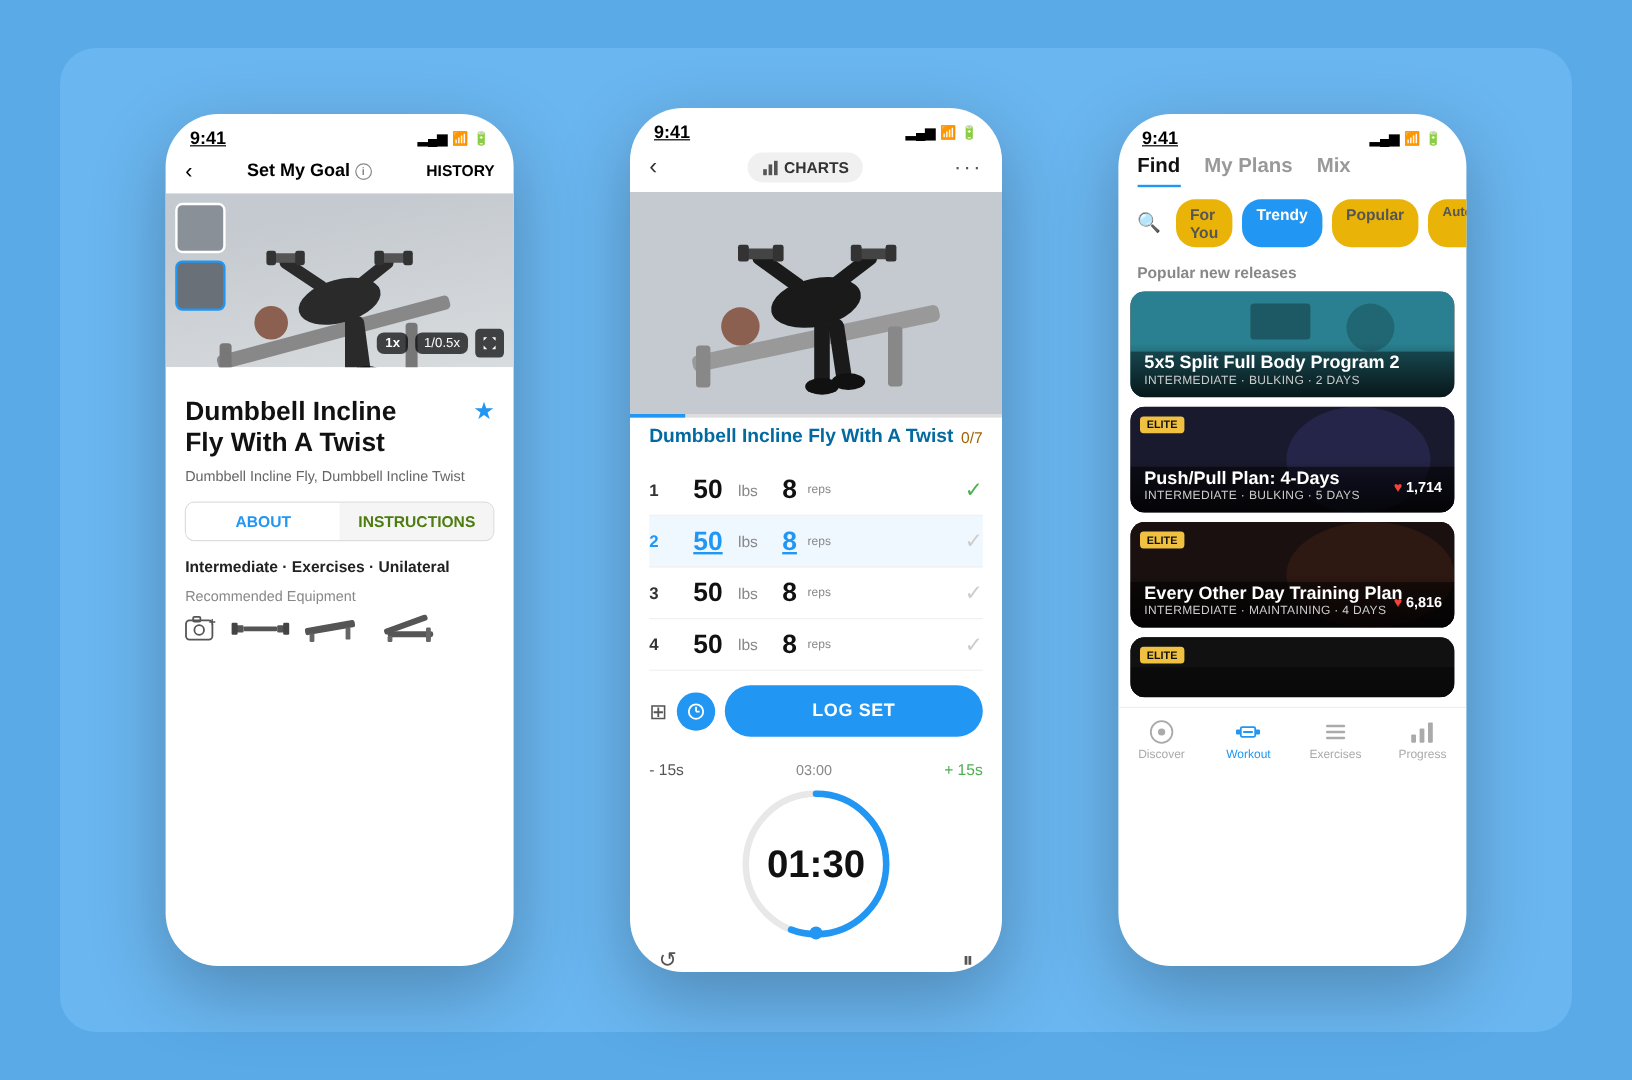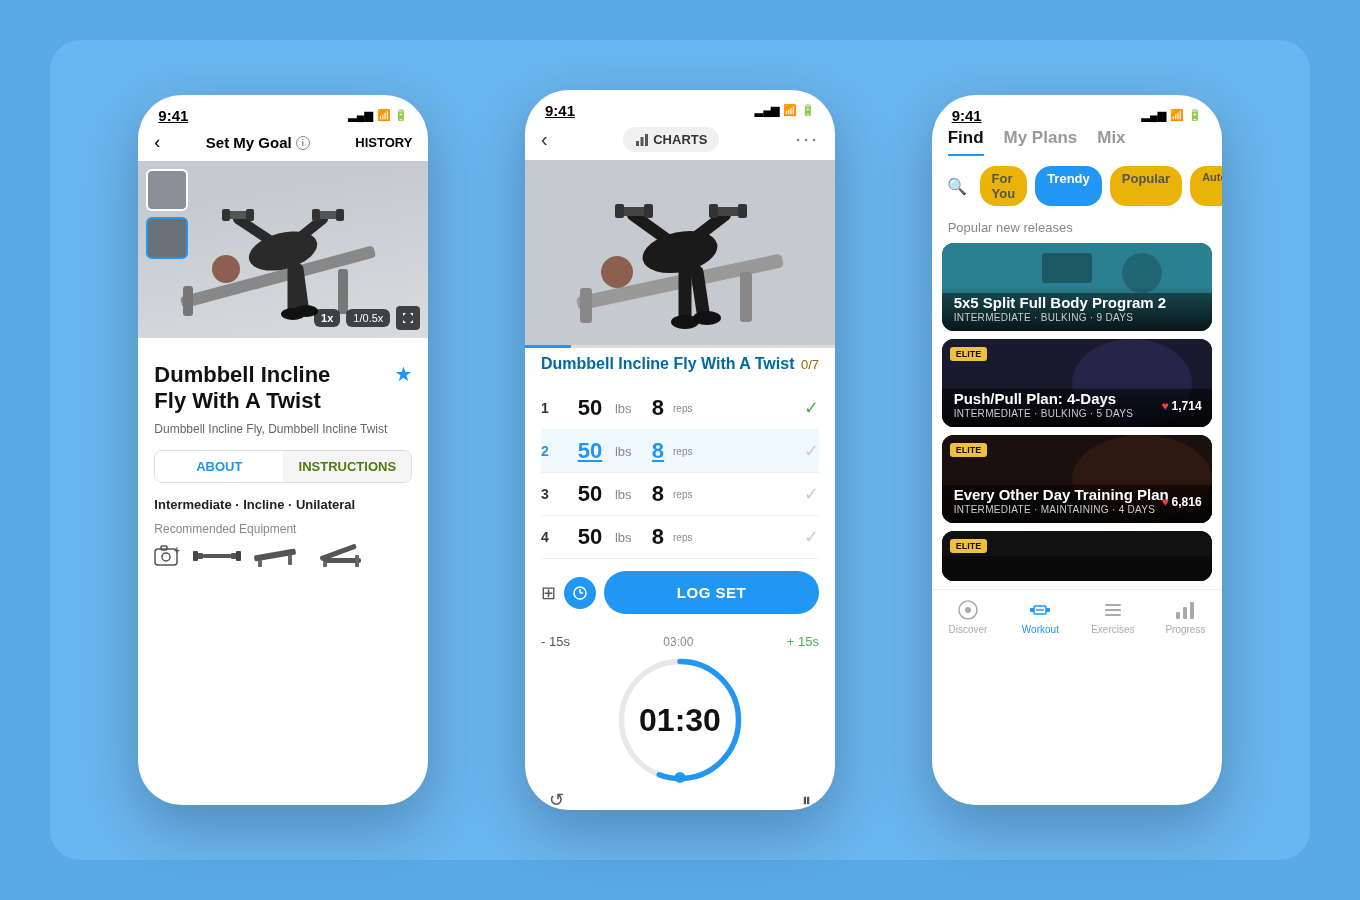--- a/index.html
+++ b/index.html
@@ -55,21 +55,21 @@
       align-items: center;
       padding: 4px 16px 8px;
     }
     .p1-back { font-size: 18px; color: #000; }
     .p1-title { font-size: 15px; font-weight: 600; display: flex; align-items: center; gap: 4px; }
     .p1-info { width: 14px; height: 14px; border-radius: 50%; border: 1.5px solid #888; display: flex; align-items: center; justify-content: center; font-size: 9px; color: #888; }
     .p1-history { font-size: 13px; font-weight: 600; color: #000; }
 
     .p1-hero {
       width: 100%;
-      height: 177px;
+      height: 145px;
       background: linear-gradient(135deg, #c8cdd4 0%, #e8eaec 100%);
       position: relative;
       overflow: hidden;
     }
 
     .p1-thumbnails {
       position: absolute;
       left: 8px;
       top: 8px;
       display: flex;
@@ -312,21 +312,21 @@
     .p3-filter-btn {
       font-size: 13px;
       font-weight: 600;
       padding: 5px 12px;
       border-radius: 16px;
       color: #555;
       background: #eab308;
     }
     .p3-filter-btn.active { background: #2196f3; color: #fff; }
 
-    .p3-section-label { font-size: 13px; color: #888; padding: 4px 16px 8px; font-weight: 400; }
+    .p3-section-label { font-size: 13px; color: #888; padding: 4px 16px 8px; font-weight: 700; }
 
     .p3-card {
       margin: 0 10px 8px;
       border-radius: 12px;
       overflow: hidden;
       position: relative;
       height: 88px;
       background: #333;
     }
     .p3-card-bg {
@@ -480,21 +480,21 @@
         </div>
         <span class="p1-star">★</span>
       </div>
       <div class="p1-subtitle">Dumbbell Incline Fly, Dumbbell Incline Twist</div>
 
       <div class="p1-tabs">
         <div class="p1-tab">ABOUT</div>
         <div class="p1-tab inactive">INSTRUCTIONS</div>
       </div>
 
-      <div class="p1-meta">Intermediate · Incline · Unilateral</div>
+      <div class="p1-meta">Intermediate · Exercises · Unilateral</div>
       <div class="p1-equipment-label">Recommended Equipment</div>
       <div class="p1-equipment-icons">
 
         <svg width="28" height="24" viewBox="0 0 28 24">
           <rect x="1" y="5" width="22" height="16" rx="3" fill="none" stroke="#555" stroke-width="1.5"></rect>
           <circle cx="12" cy="13" r="4" fill="none" stroke="#555" stroke-width="1.5"></circle>
           <rect x="7" y="2" width="6" height="4" rx="1" fill="none" stroke="#555" stroke-width="1.5"></rect>
           <text x="20" y="10" fill="#555" font-size="10" font-weight="bold">+</text>
         </svg>
 
@@ -693,21 +693,21 @@
       <div class="p3-card-bg p3-card-1-bg">
         <svg width="270" height="88" viewBox="0 0 270 88">
           <rect x="0" y="0" width="270" height="88" fill="#2a8090"></rect>
           <rect x="100" y="10" width="50" height="30" rx="3" fill="rgba(0,0,0,0.3)"></rect>
           <circle cx="200" cy="30" r="20" fill="rgba(0,0,0,0.2)"></circle>
           <rect x="0" y="50" width="270" height="38" fill="rgba(0,0,0,0.4)"></rect>
         </svg>
       </div>
       <div class="p3-card-overlay">
         <div class="p3-card-title">5x5 Split Full Body Program 2</div>
-        <div class="p3-card-meta">INTERMEDIATE · BULKING · 9 DAYS</div>
+        <div class="p3-card-meta">INTERMEDIATE · BULKING · 2 DAYS</div>
       </div>
     </div>
 
     <div class="p3-card">
       <div class="p3-card-bg p3-card-2-bg">
         <svg width="270" height="88" viewBox="0 0 270 88">
           <rect x="0" y="0" width="270" height="88" fill="#1a1a2e"></rect>
           <ellipse cx="190" cy="44" rx="60" ry="44" fill="rgba(40,40,80,0.8)"></ellipse>
           <rect x="0" y="50" width="270" height="38" fill="rgba(0,0,0,0.5)"></rect>
         </svg>

